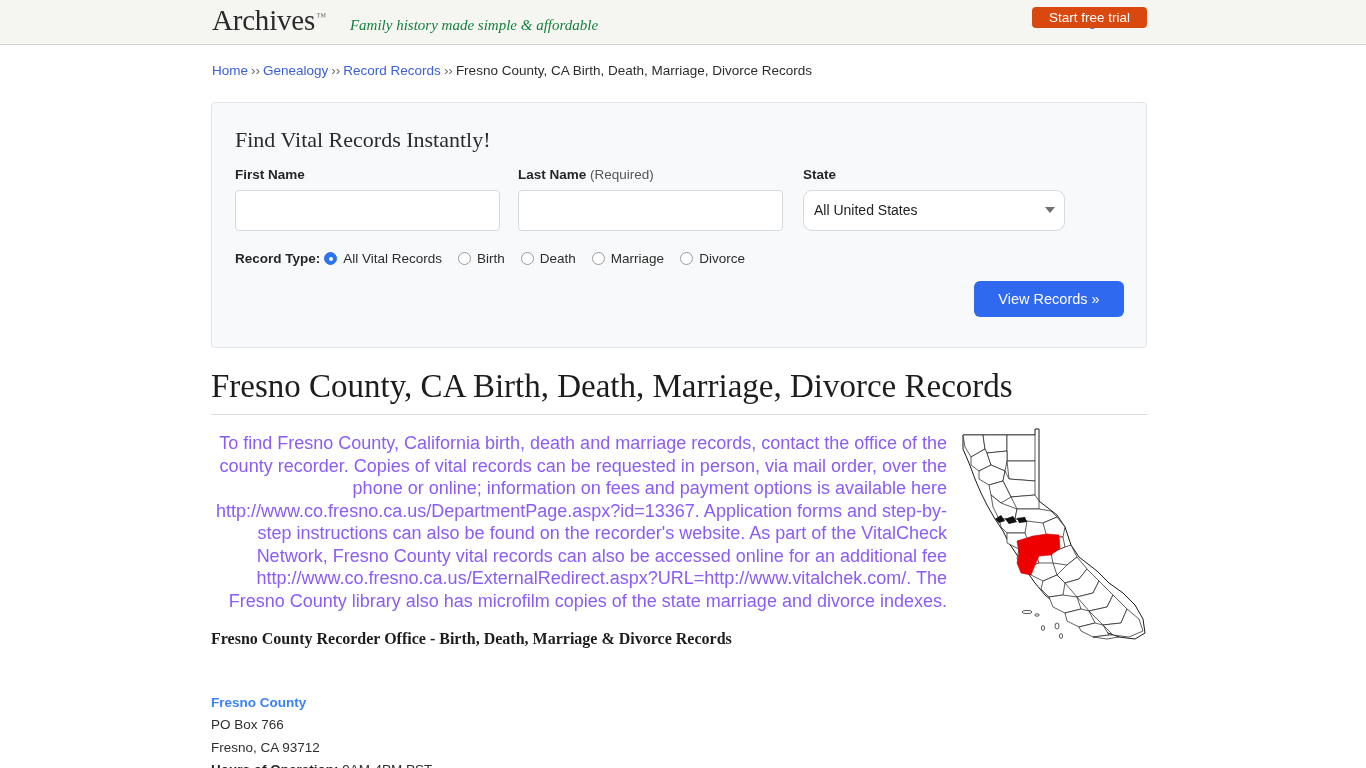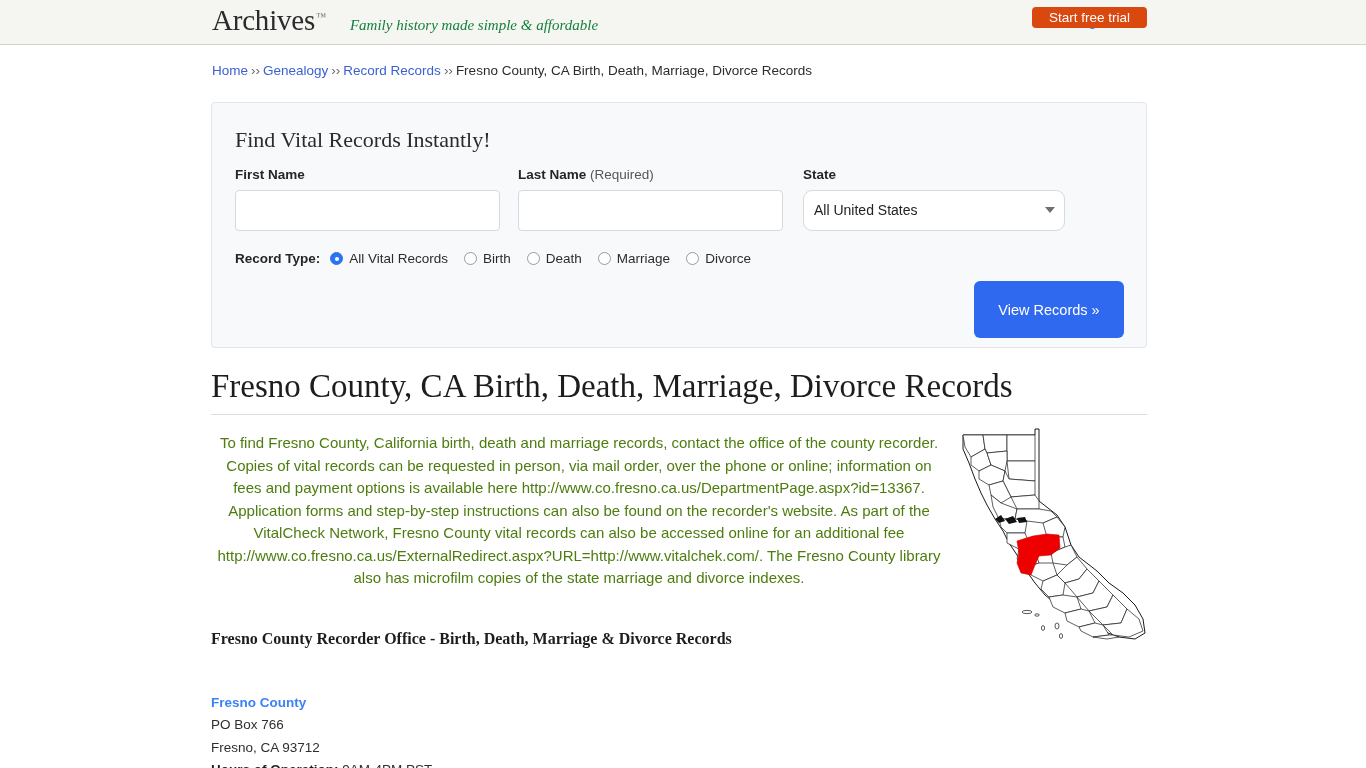--- a/index.html
+++ b/index.html
@@ -169,21 +169,21 @@
     left: 23px; top: 148px;
     display: flex;
     align-items: center;
     font-size: 13.5px;
     color: #2c2c2c;
     white-space: nowrap;
   }
   .record-row .rt-label {
     font-weight: bold;
     color: #262626;
-    margin-right: 10px;
+    margin-right: 4px;
   }
   .radio-opt {
     display: flex;
     align-items: center;
     margin-right: 16px;
     cursor: pointer;
   }
   .radio {
     width: 13px; height: 13px;
     border-radius: 50%;
@@ -203,21 +203,21 @@
     left: 3.5px; top: 3.5px;
     width: 4px; height: 4px;
     border-radius: 50%;
     background: #ffffff;
   }
   .radio-label { color: #2c2c2c; }
 
   .view-btn {
     position: absolute;
     left: 762px; top: 178px;
-    width: 150px; height: 57px;
+    width: 150px; height: 36px;
     background: #2f69f0;
     color: #ffffff;
     border: none;
     border-radius: 6px;
     font-family: "Liberation Sans", sans-serif;
     font-size: 14.5px;
     cursor: pointer;
     padding: 0;
   }
 
@@ -237,24 +237,24 @@
     left: 211px; top: 414px;
     width: 936px;
     height: 1px;
     background: #dcdcdc;
   }
 
   .body-copy {
     position: absolute;
     left: 211px; top: 432px;
     width: 736px;
-    font-size: 15px;
+    font-size: 18px;
     line-height: 22.5px;
-    color: #4d7c0f;
-    text-align: center;
+    color: #8b5cf6;
+    text-align: right;
     margin: 0;
   }
 
   .sub-title {
     position: absolute;
     left: 211px; top: 630px;
     font-family: "Liberation Serif", serif;
     font-size: 16px;
     font-weight: bold;
     color: #1d1d1d;

